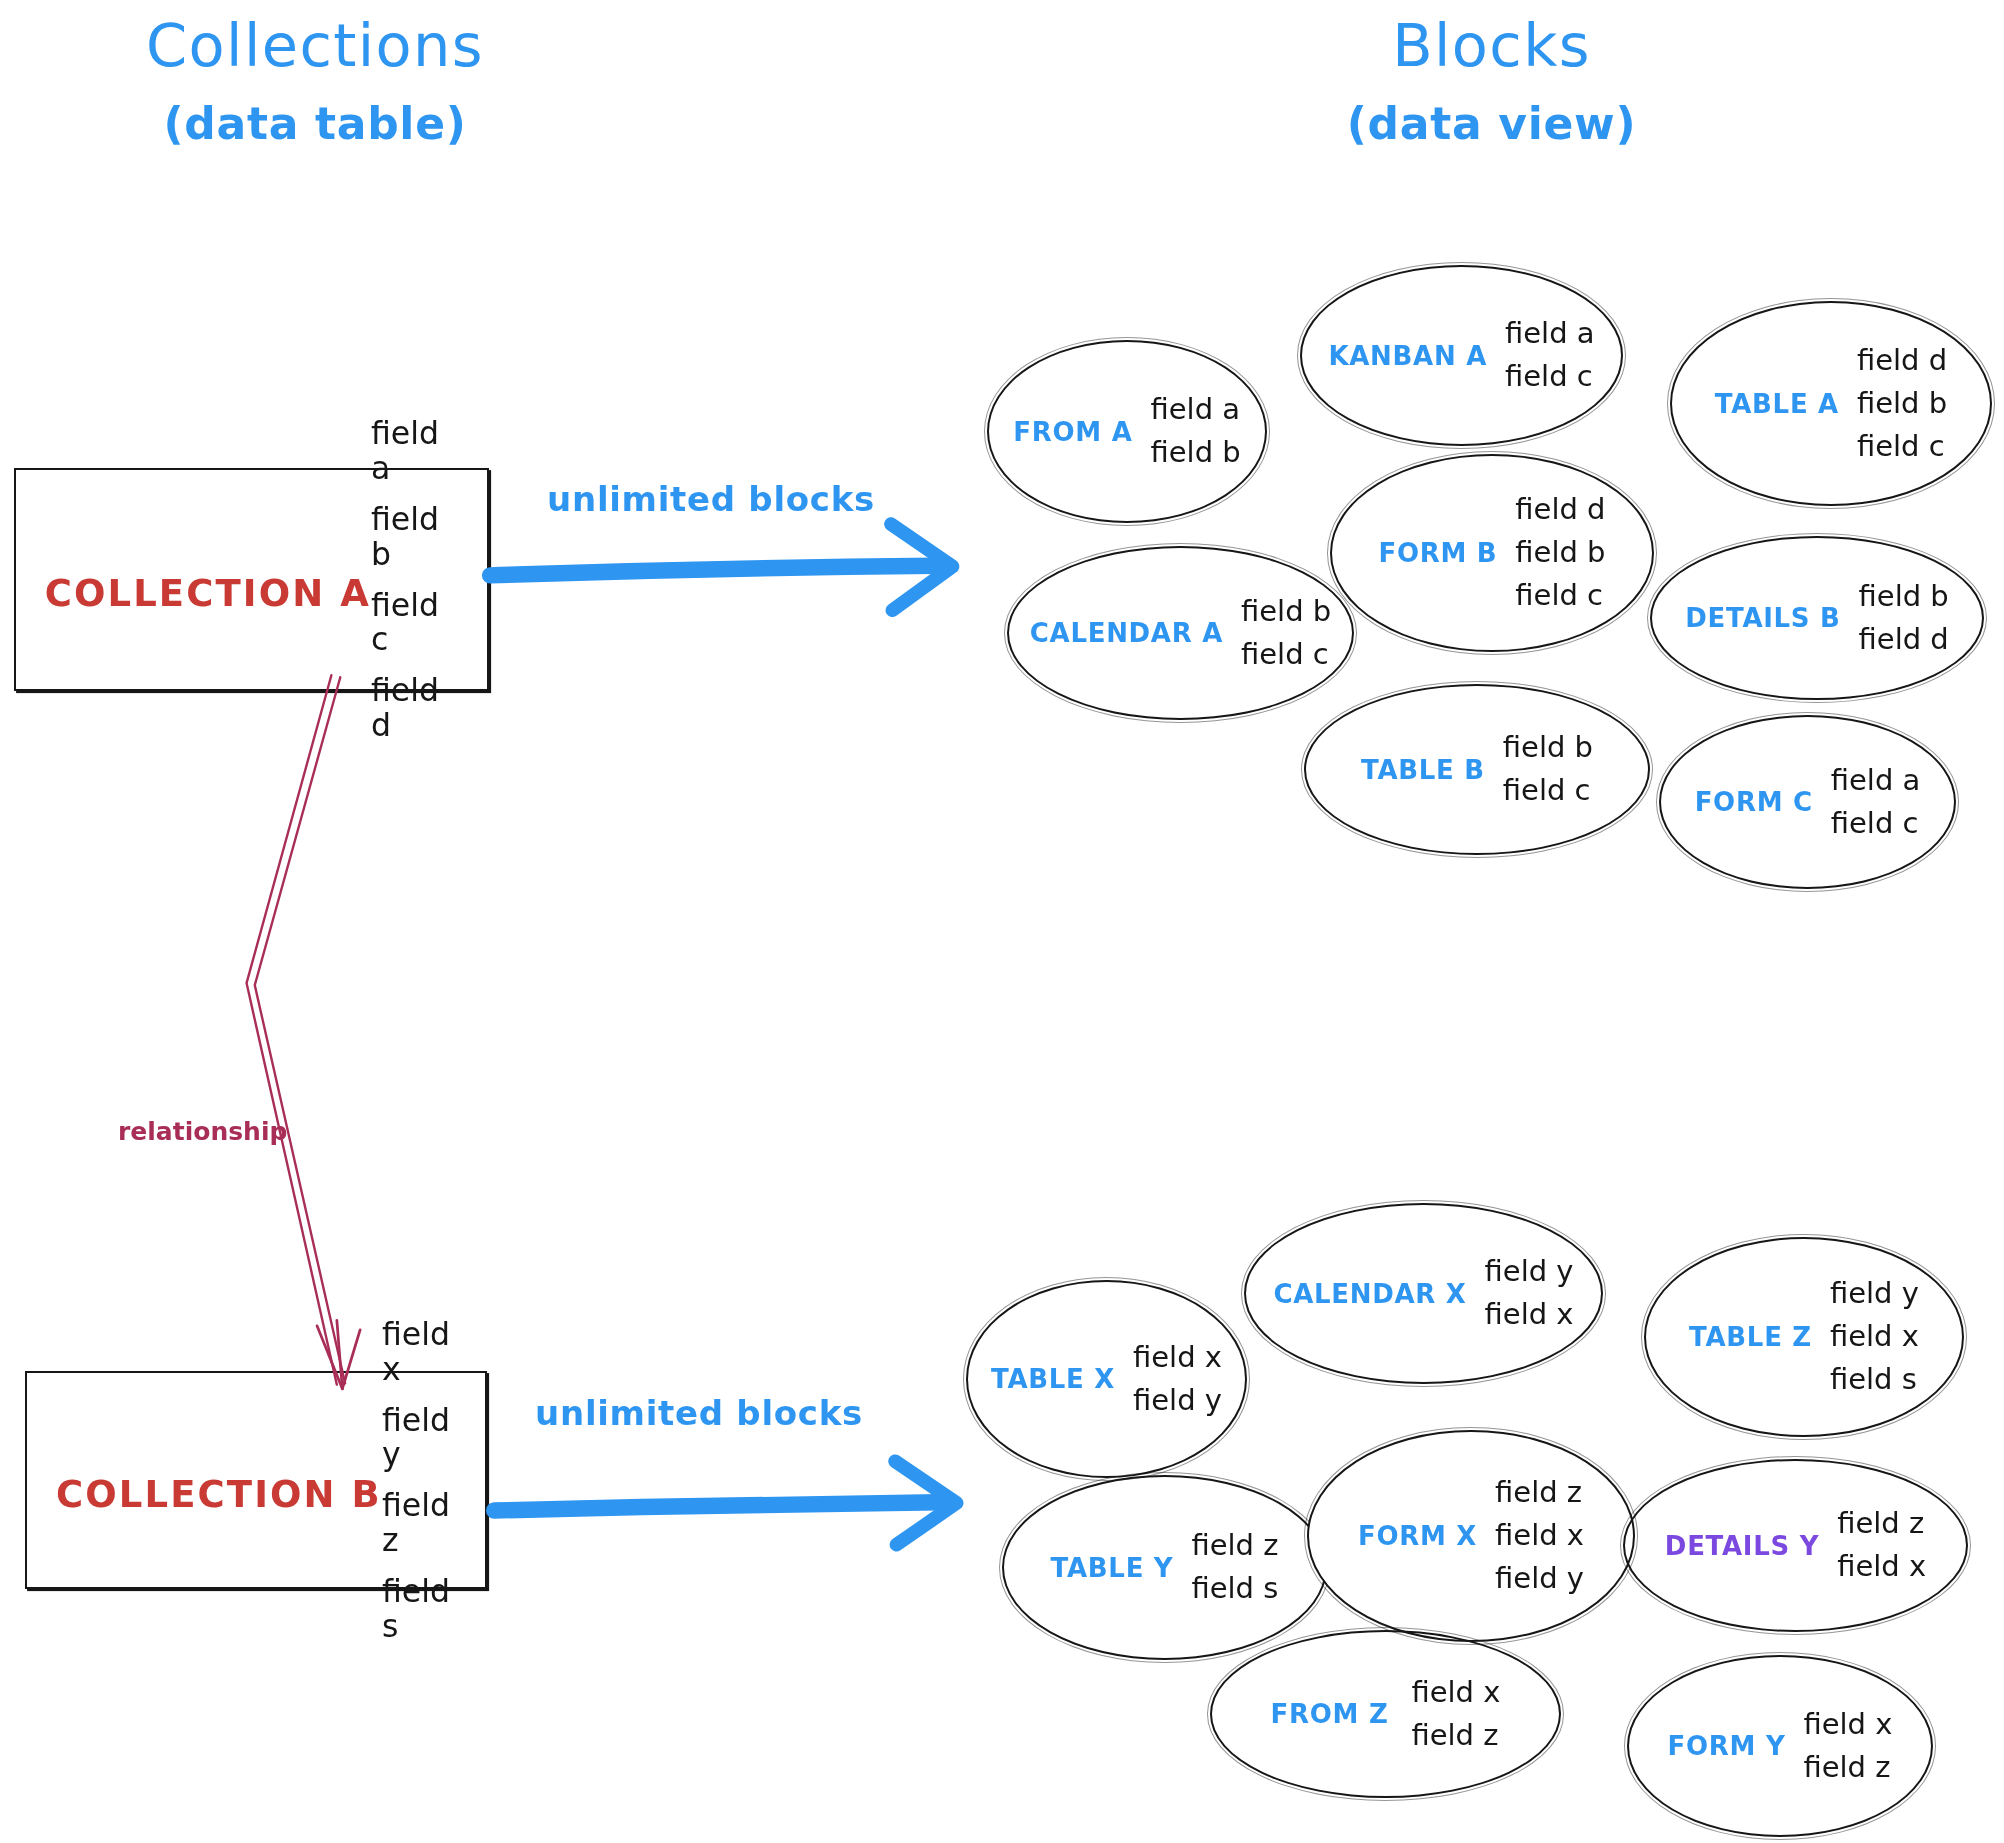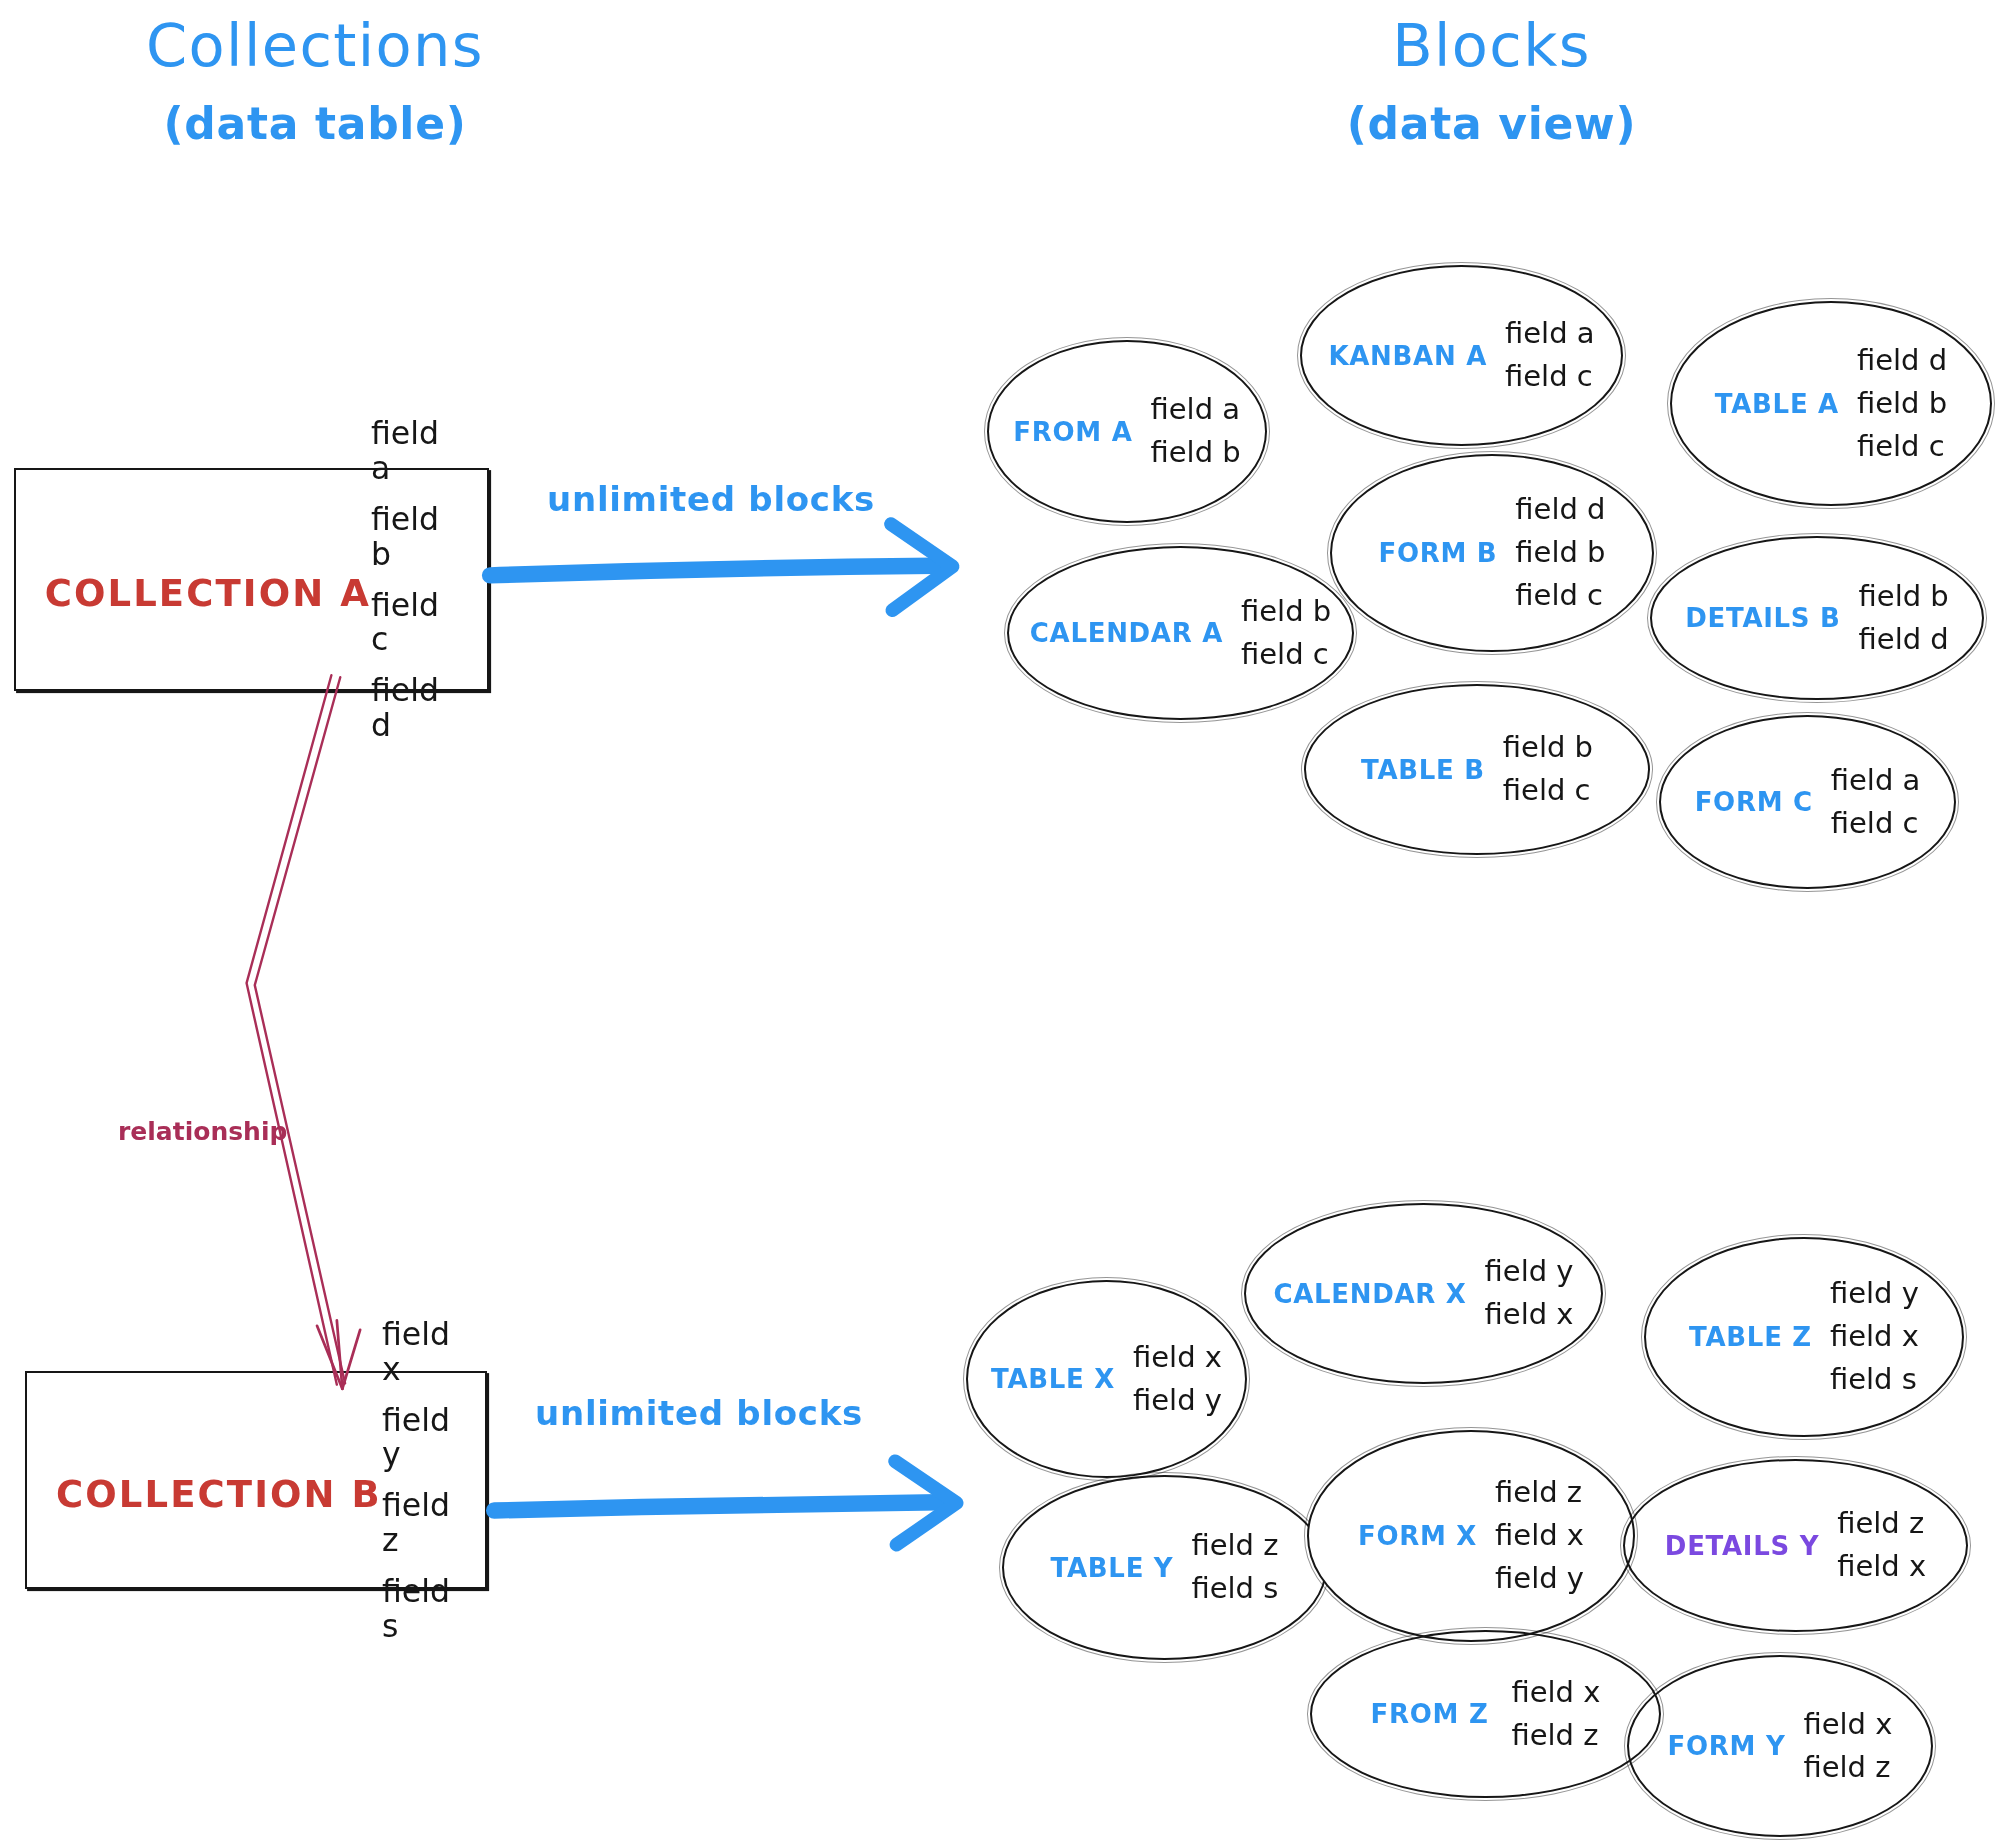--- a/index.html
+++ b/index.html
@@ -169,21 +169,21 @@
       <span>field y</span>
     </span>
   </div>
   <div class="ellipse" style="left:1623px;top:1459px;width:345px;height:173px;">
     <span class="elabel" style="color:var(--purple);">DETAILS Y</span>
     <span class="efields">
       <span>field z</span>
       <span>field x</span>
     </span>
   </div>
-  <div class="ellipse" style="left:1310px;top:1630px;width:351px;height:168px;gap:23px;">
+  <div class="ellipse" style="left:1210px;top:1630px;width:351px;height:168px;gap:23px;">
     <span class="elabel">FROM Z</span>
     <span class="efields">
       <span>field x</span>
       <span>field z</span>
     </span>
   </div>
   <div class="ellipse" style="left:1627px;top:1655px;width:306px;height:182px;">
     <span class="elabel">FORM Y</span>
     <span class="efields">
       <span>field x</span>

